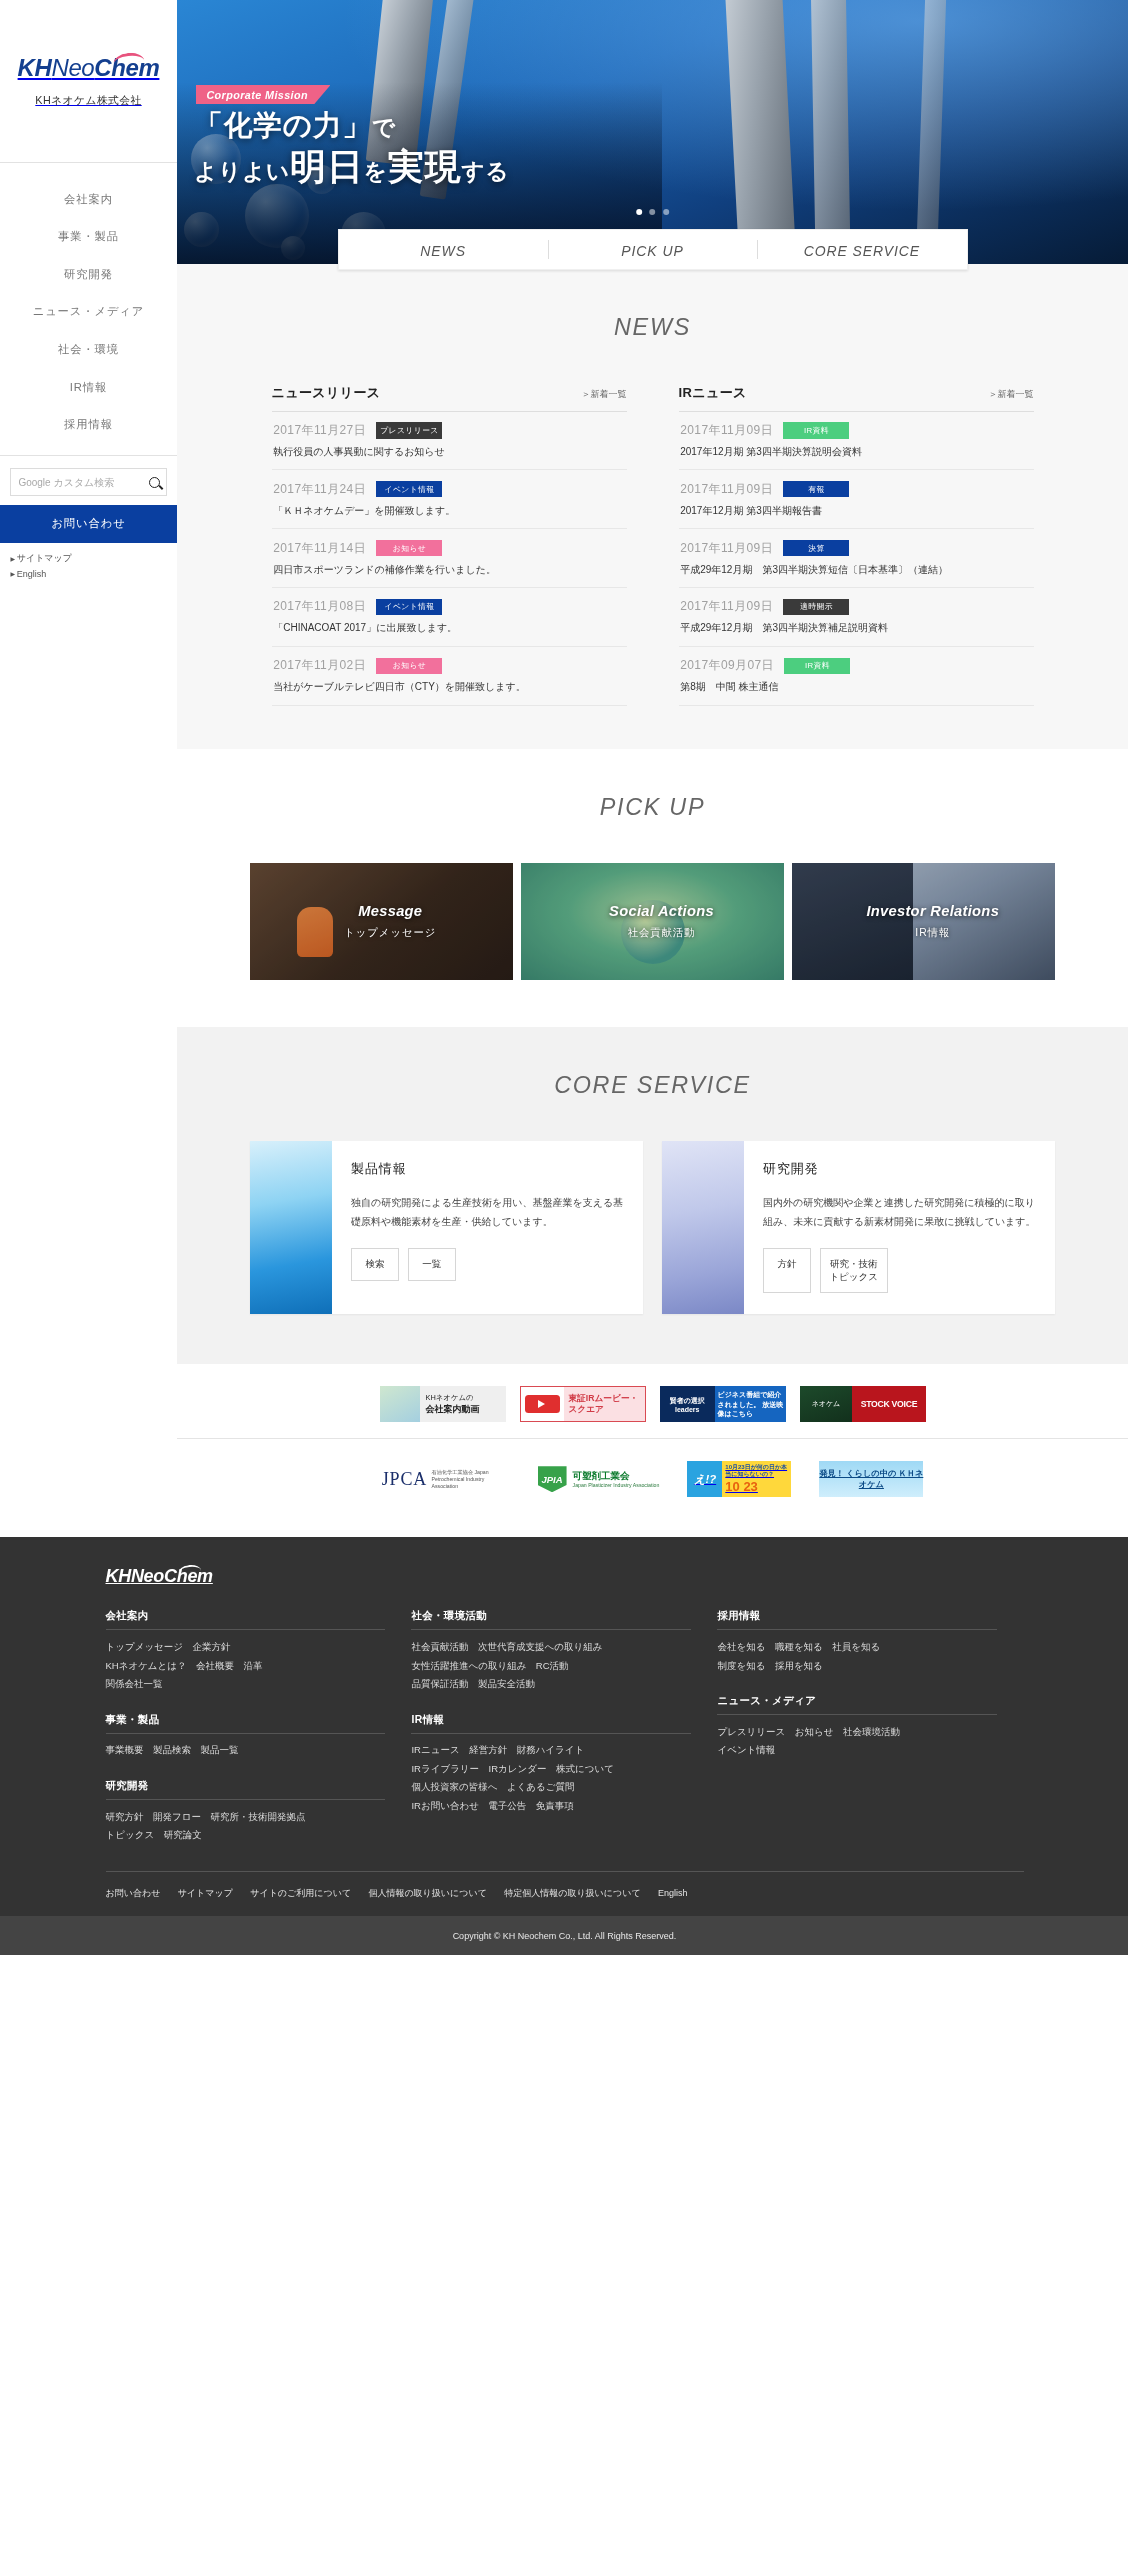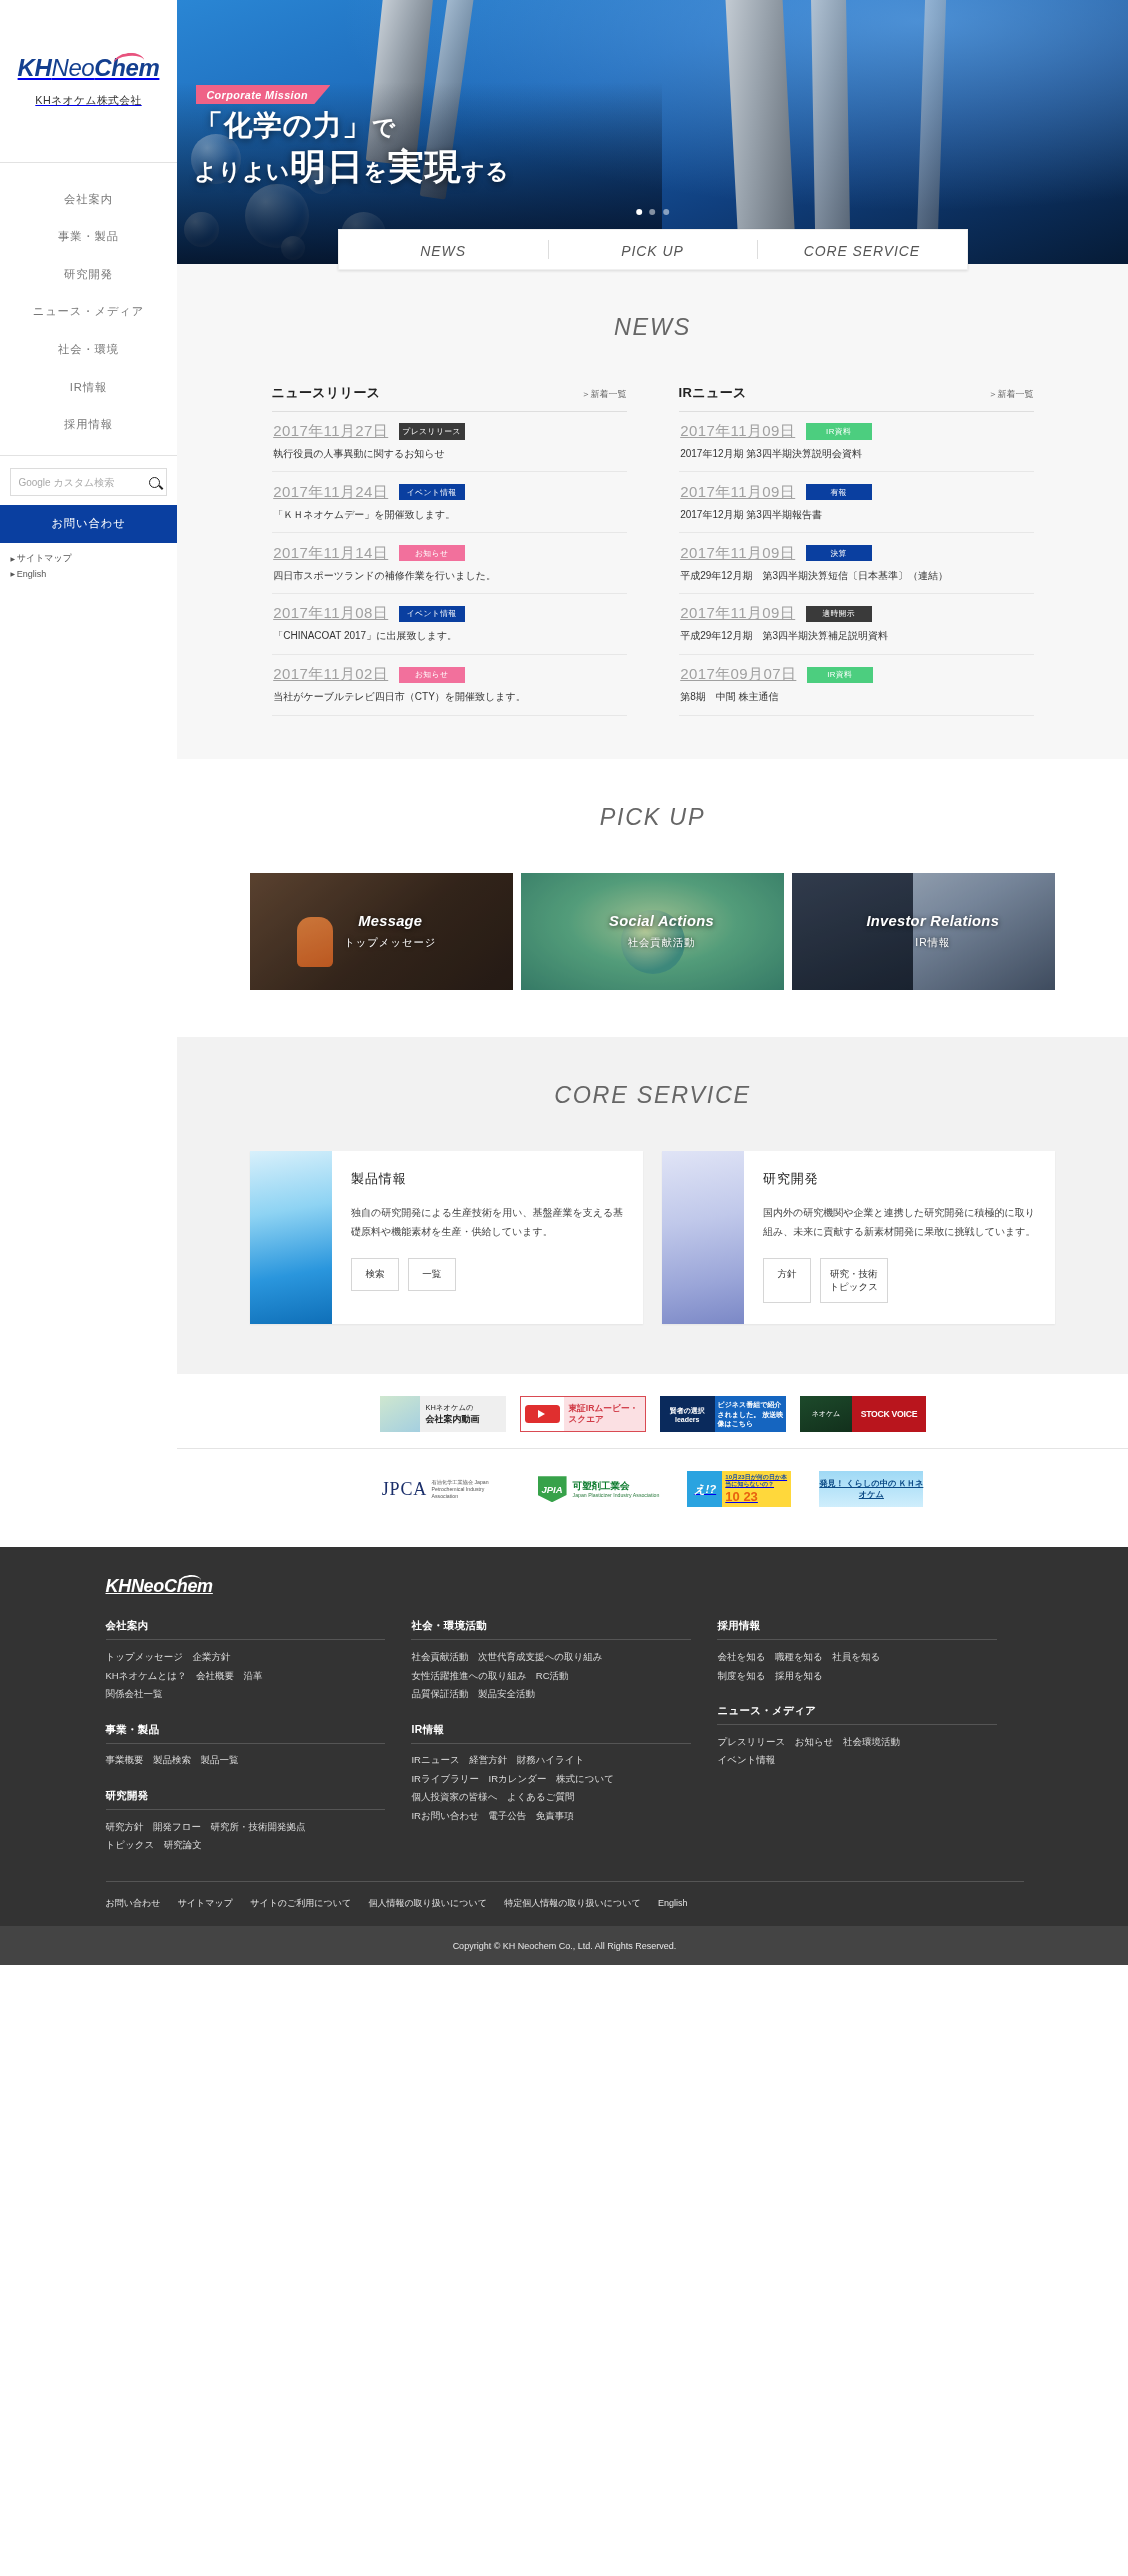--- a/index.html
+++ b/index.html
@@ -268,21 +268,21 @@
     display: flex;
     align-items: baseline;
     justify-content: space-between;
     padding-bottom: 8.7px;
     border-bottom: 1.7px solid #dedede;
   }
   .news-col-head h3 { font-size: 13px; color: #222; font-weight: bold; letter-spacing: 0.4px; }
   .news-more { font-size: 9px; color: #666; text-decoration: none; }
   .news-item { padding: 10.4px 1.7px 10.4px 1.7px; border-bottom: 0.9px solid #e7e7e7; }
   .news-meta { display: flex; align-items: center; gap: 10.4px; }
-  .news-date { font-size: 15px; color: #a0a0a0; letter-spacing: 0.4px; text-decoration: underline; }
+  .news-date { font-size: 12px; color: #a0a0a0; letter-spacing: 0.4px; }
   .badge {
     display: inline-block;
     font-size: 7.8px;
     color: #fff;
     padding: 2.6px 0;
     width: 66px;
     text-align: center;
     letter-spacing: 0.4px;
   }
   .b-press  { background: #3a3a3a; }

